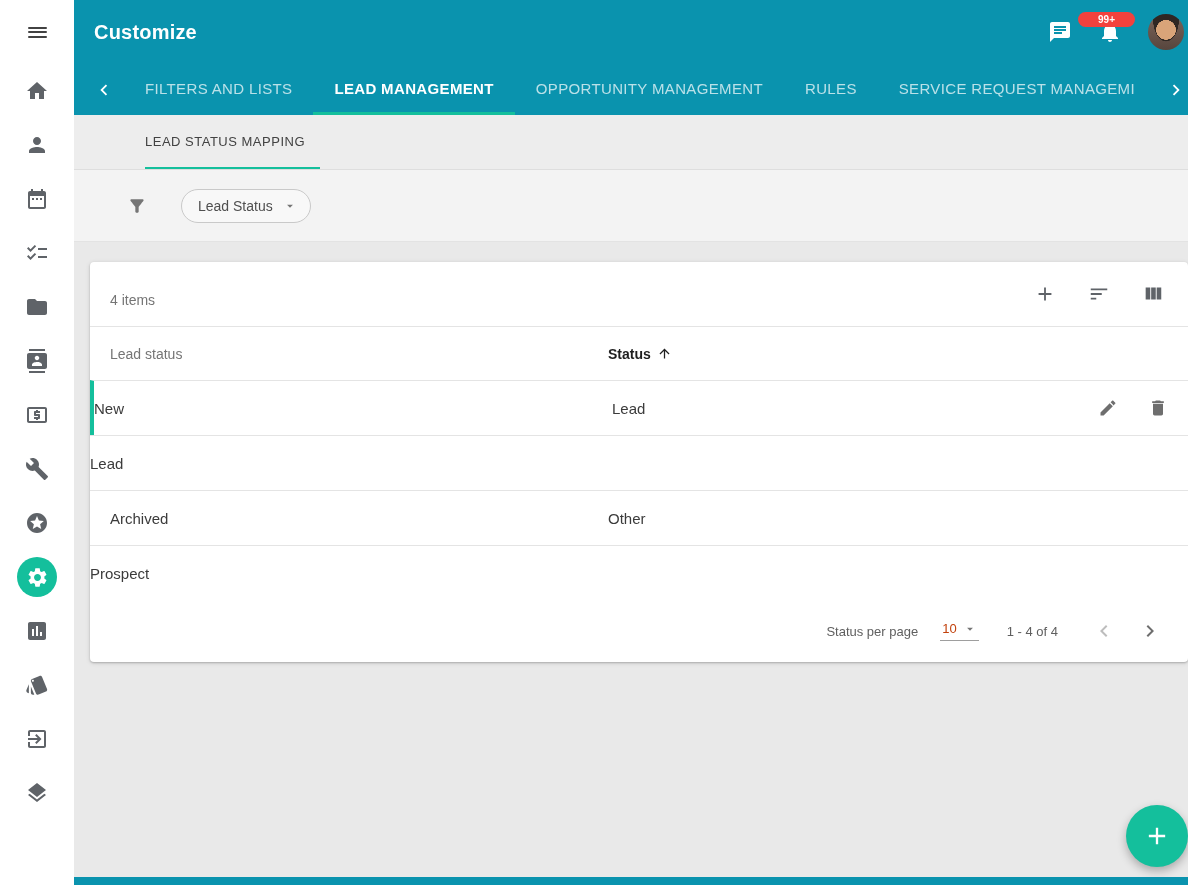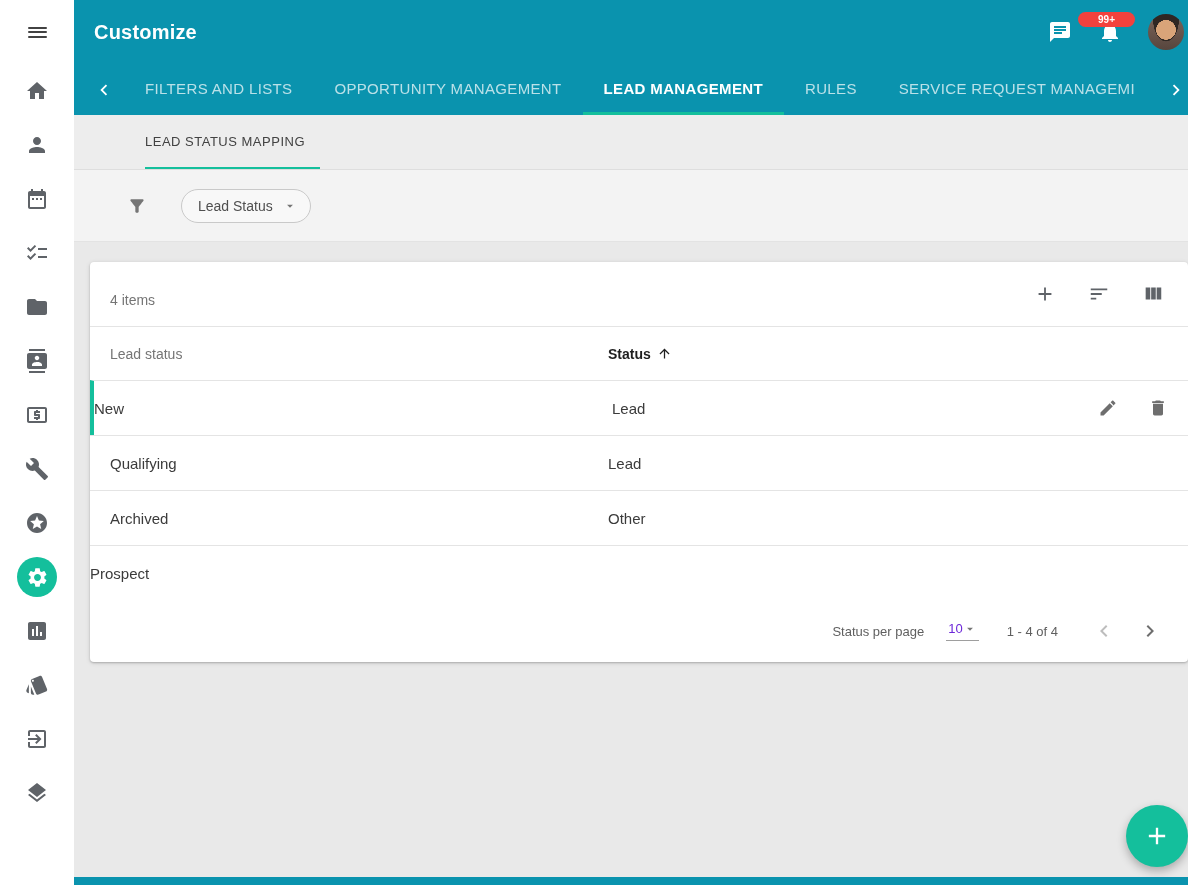--- a/index.html
+++ b/index.html
@@ -113,22 +113,22 @@
   .data.accent { border-left: 4px solid var(--accent); }
   .data.accent .cell1 { padding-left: 0; }
   .act-btn { background: none; border: none; display: flex; cursor: pointer; }
   .act-btn svg { width: 20px; height: 20px; fill: #6e6e6e; }
 
   .card-footer {
     height: 62px; display: flex; align-items: center; justify-content: flex-end;
     padding-right: 26px; gap: 22px; font-size: 13px; color: #5f5f5f;
   }
   .pagesize {
-    display: flex; align-items: center; gap: 0; background: none; border: none;
-    border-bottom: 1px solid #9e9e9e; padding: 0 2px 4px; font-size: 13px; color: #6d28d9;
+    display: flex; align-items: center; gap: 6px; background: none; border: none;
+    border-bottom: 1px solid #9e9e9e; padding: 0 2px 4px; font-size: 13px; color: #c2410c;
     cursor: pointer; font-family: "Liberation Sans", sans-serif;
   }
   .pagesize svg { width: 14px; height: 14px; fill: #757575; }
   .range { margin-left: 6px; }
   .pg-btn { background: none; border: none; display: flex; cursor: pointer; }
   .pg-btn svg { width: 24px; height: 24px; }
   .pg-btn.prev { margin-left: 12px; }
   .pg-btn.prev svg { fill: #bdbdbd; }
   .pg-btn.next svg { fill: #6e6e6e; }
 
@@ -252,22 +252,22 @@
     </header>
 
     <nav class="tabbar">
       <button class="tab-arrow">
         <svg viewBox="0 0 24 24">
             <path d="M15.41 7.41L14 6l-6 6 6 6 1.41-1.41L10.83 12z"></path>
           </svg>
       </button>
       <div class="tabs">
         <div class="tab">FILTERS AND LISTS</div>
+        <div class="tab active">LEAD MANAGEMENT</div>
         <div class="tab">OPPORTUNITY MANAGEMENT</div>
-        <div class="tab active">LEAD MANAGEMENT</div>
         <div class="tab">RULES</div>
         <div class="tab">SERVICE REQUEST MANAGEMI</div>
       </div>
       <button class="tab-arrow">
         <svg viewBox="0 0 24 24">
             <path d="M8.59 16.59L10 18l6-6-6-6-1.41 1.41L13.17 12z"></path>
           </svg>
       </button>
     </nav>
 
@@ -335,21 +335,20 @@
             </button>
             <button class="act-btn">
               <svg viewBox="0 0 24 24">
                   <path d="M6 19c0 1.1.9 2 2 2h8c1.1 0 2-.9 2-2V7H6v12zM19 4h-3.5l-1-1h-5l-1 1H5v2h14V4z"></path>
                 </svg>
             </button>
           </div>
         </div>
 
         <div class="trow data">
-          <div class="cell1">Qualifying</div>
           <div class="cell2">Lead</div>
           <div class="cell3"></div>
         </div>
 
         <div class="trow data">
           <div class="cell1">Archived</div>
           <div class="cell2">Other</div>
           <div class="cell3"></div>
         </div>
 

